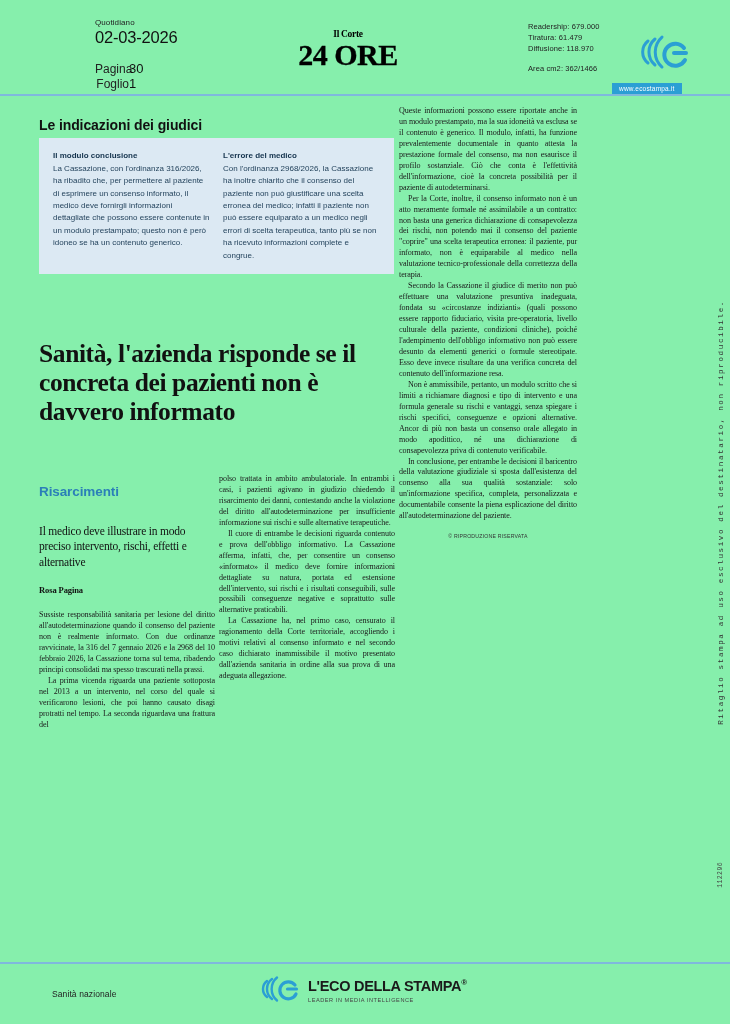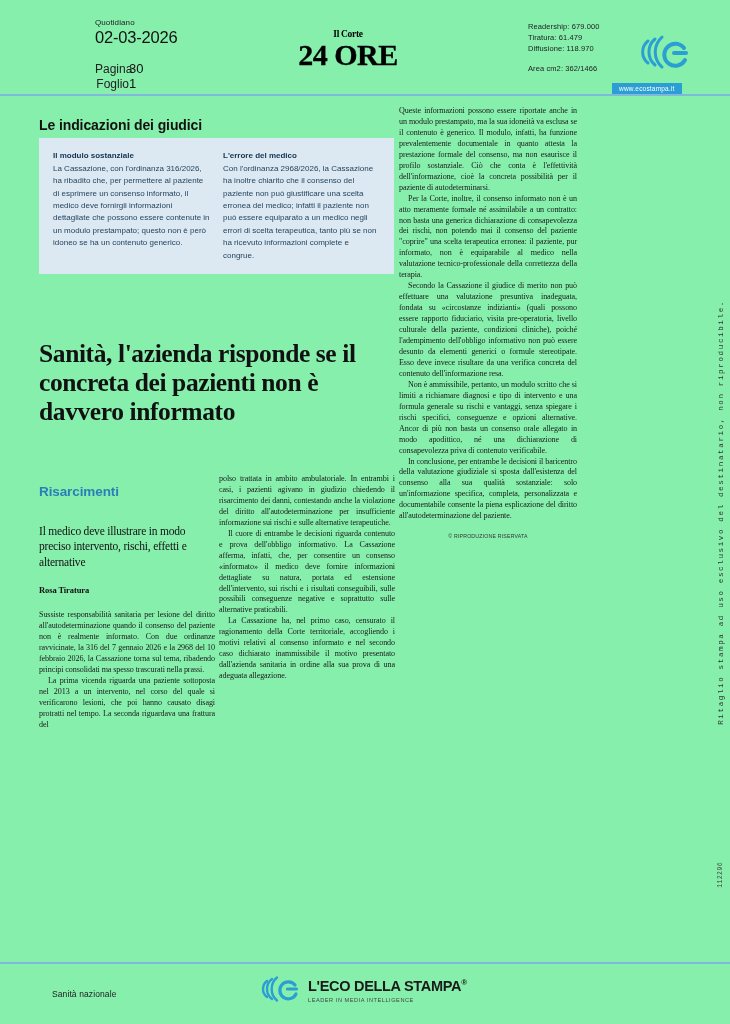--- a/index.html
+++ b/index.html
@@ -353,36 +353,36 @@
 
     <div class="rule-top"></div>
   </div>
 
   <div class="article">
 
     <div class="section-kicker">Le indicazioni dei giudici</div>
 
     <div class="infobox">
       <div class="ib-col">
-        <div class="ib-title">Il modulo sostanziale</div>
+        <div class="ib-title">Il modulo conclusione</div>
         <div class="ib-body">La Cassazione, con l'ordinanza 316/2026, ha ribadito che, per permettere al paziente di esprimere un consenso informato, il medico deve fornirgli informazioni dettagliate che possono essere contenute in un modulo prestampato; questo non è però idoneo se ha un contenuto generico.</div>
       </div>
       <div class="ib-col">
         <div class="ib-title">L'errore del medico</div>
         <div class="ib-body">Con l'ordinanza 2968/2026, la Cassazione ha inoltre chiarito che il consenso del paziente non può giustificare una scelta erronea del medico; infatti il paziente non può essere equiparato a un medico negli errori di scelta terapeutica, tanto più se non ha ricevuto informazioni complete e congrue.</div>
       </div>
     </div>
 
     <h1 class="headline">Sanità, l'azienda risponde se il concreta dei pazienti non è davvero informato</h1>
 
     <div class="risarcimenti">Risarcimenti</div>
 
     <div class="subhead">Il medico deve illustrare in modo preciso intervento, rischi, effetti e alternative</div>
 
-    <div class="byline">Rosa Tiratura</div>
+    <div class="byline">Rosa Pagina</div>
 
     <div class="bodytext body-c1">
       <p class="first">Sussiste responsabilità sanitaria per lesione del diritto all'autodeterminazione quando il consenso del paziente non è realmente informato. Con due ordinanze ravvicinate, la 316 del 7 gennaio 2026 e la 2968 del 10 febbraio 2026, la Cassazione torna sul tema, ribadendo principi consolidati ma spesso trascurati nella prassi.</p>
       <p>La prima vicenda riguarda una paziente sottoposta nel 2013 a un intervento, nel corso del quale si verificarono lesioni, che poi hanno causato disagi protratti nel tempo. La seconda riguardava una frattura del</p>
     </div>
 
     <div class="bodytext body-c2">
       <p class="first">polso trattata in ambito ambulatoriale. In entrambi i casi, i pazienti agivano in giudizio chiedendo il risarcimento dei danni, contestando anche la violazione del diritto all'autodeterminazione per insufficiente informazione sui rischi e sulle alternative terapeutiche.</p>
       <p>Il cuore di entrambe le decisioni riguarda contenuto e prova dell'obbligo informativo. La Cassazione afferma, infatti, che, per consentire un consenso «informato» il medico deve fornire informazioni dettagliate su natura, portata ed estensione dell'intervento, sui rischi e i risultati conseguibili, sulle possibili conseguenze negative e soprattutto sulle alternative praticabili.</p>
       <p>La Cassazione ha, nel primo caso, censurato il ragionamento della Corte territoriale, accogliendo i motivi relativi al consenso informato e nel secondo caso dichiarato inammissibile il motivo presentato dall'azienda sanitaria in ordine alla sua prova di una adeguata allegazione.</p>

